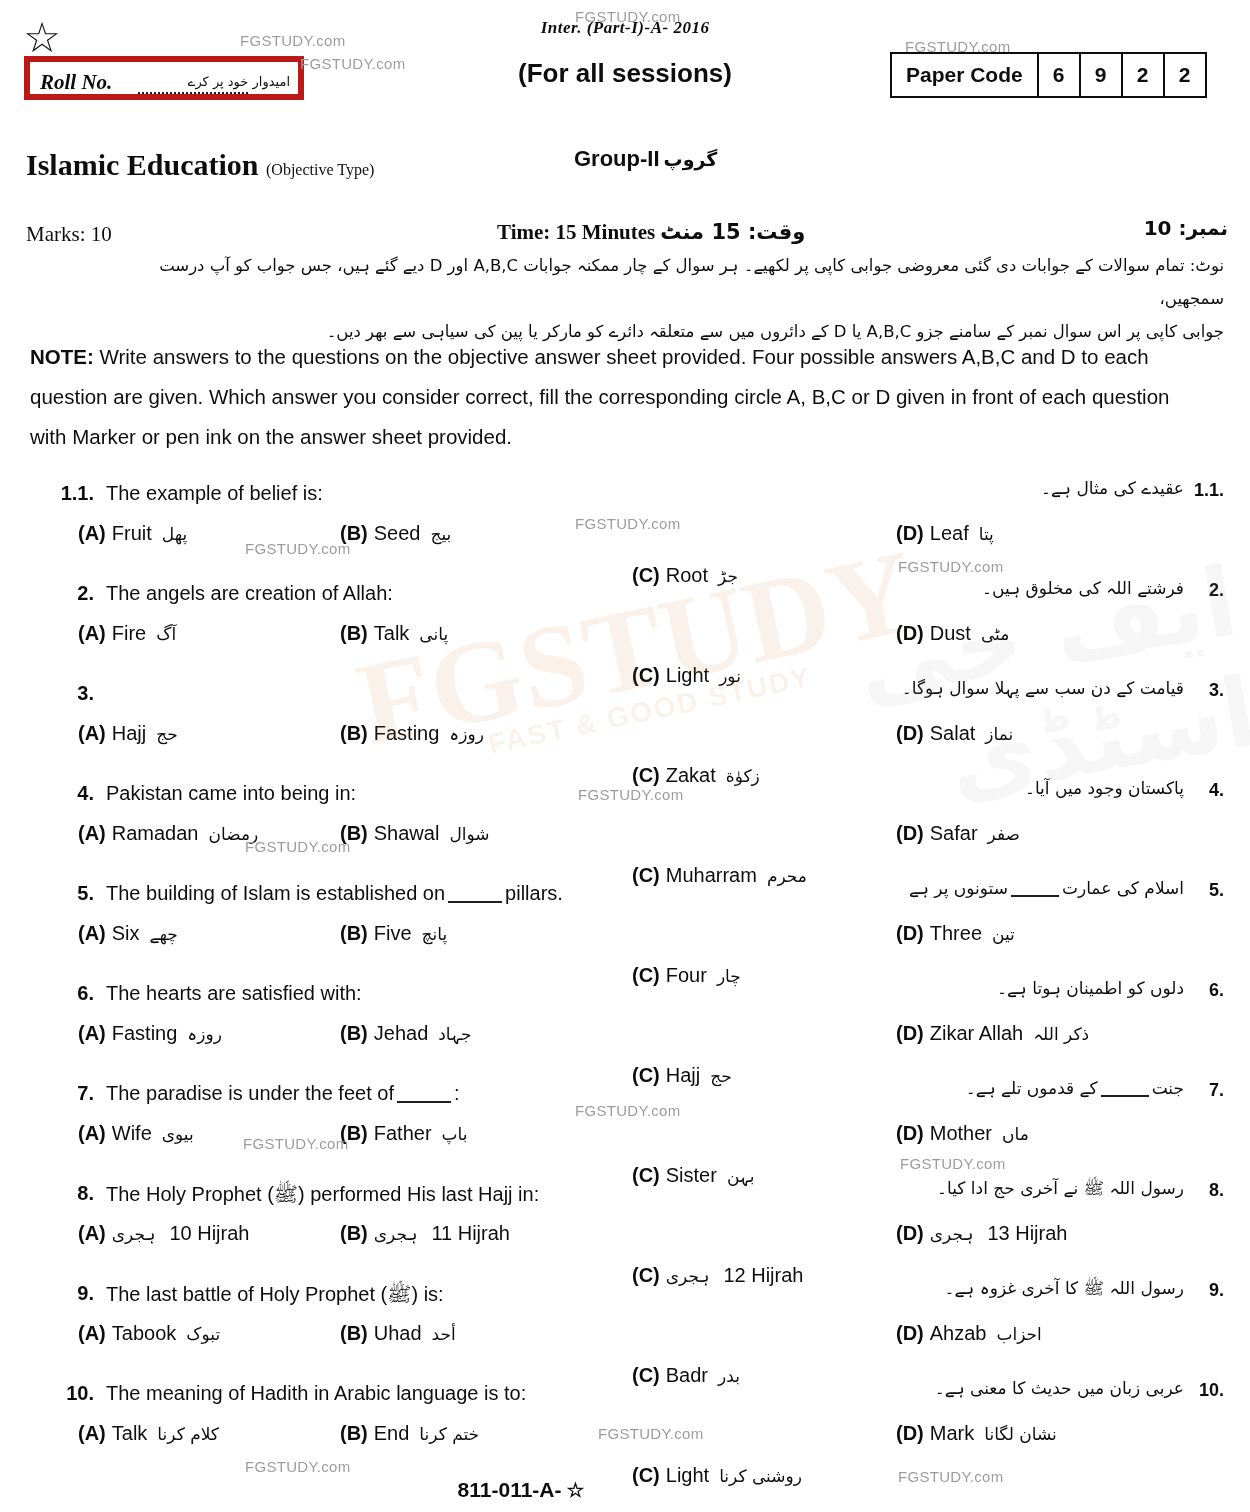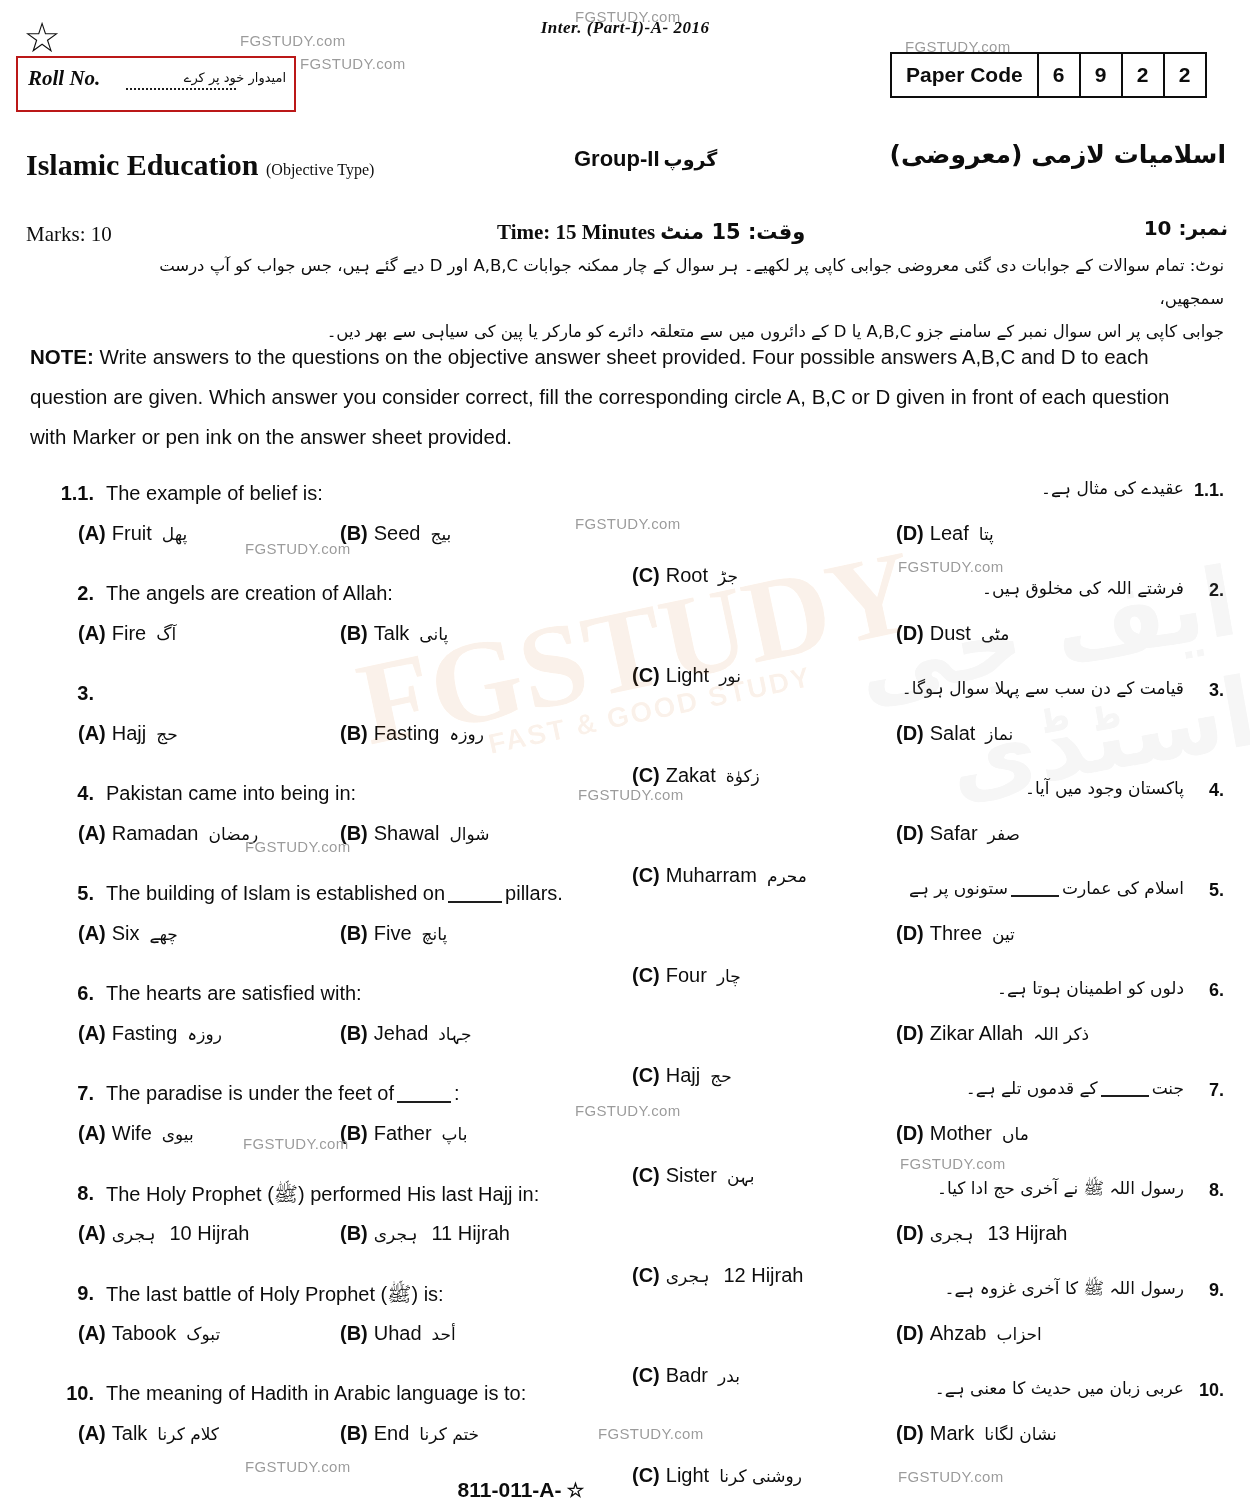--- a/index.html
+++ b/index.html
@@ -36,23 +36,23 @@
     position: absolute;
     left: 22px; top: 18px;
     width: 40px; height: 40px;
     line-height: 40px;
     font-size: 42px;
     color: #111;
     text-align: center;
   }
   .rollbox {
     position: absolute;
-    left: 16px; top: 56px;
-    width: 280px; height: 56px;
-    border: 2px solid #b91c1c;
+    left: 24px; top: 56px;
+    width: 280px; height: 44px;
+    border: 6px solid #b91c1c;
     box-sizing: border-box;
   }
   .rollbox .rl {
     position: absolute;
     left: 10px; top: 8px;
     font-size: 21px;
     font-weight: 700;
     font-style: italic;
     font-family: "Liberation Serif", serif;
     white-space: nowrap;
@@ -334,37 +334,37 @@
 
   <div class="hdr-star">☆</div>
 
   <div class="rollbox">
     <span class="rl">Roll No.</span>
     <span class="rline"></span>
     <span class="rurdu urdu">امیدوار خود پر کرے</span>
   </div>
 
   <div class="inter-line">Inter. (Part-I)-A- 2016</div>
+  <div class="sessions">(For all sessions)</div>
 
   <div class="codebox">
     <div class="clabel">Paper Code</div>
     <div class="cdig">6</div>
     <div class="cdig">9</div>
     <div class="cdig">2</div>
     <div class="cdig">2</div>
   </div>
 
   <div class="subject">
     <span>Islamic Education</span>
     <span class="objtype">(Objective Type)</span>
   </div>
   <div class="group">
     <span>Group-II</span><span class="gu urdu">گروپ</span>
   </div>
-  <div class="subject-ur urdu">اسلامیات لازمی (معروضی)</div>
 
   <div class="marks">Marks: 10</div>
   <div class="timing">
     <span>Time: 15 Minutes</span><span class="tu urdu">وقت: 15 منٹ</span>
   </div>
   <div class="marks-ur urdu">نمبر: 10</div>
 
   <div class="note-ur urdu">
     <div>نوٹ: تمام سوالات کے جوابات دی گئی معروضی جوابی کاپی پر لکھیے۔ ہر سوال کے چار ممکنہ جوابات A,B,C اور D دیے گئے ہیں، جس جواب کو آپ درست سمجھیں،</div>
     <div>جوابی کاپی پر اس سوال نمبر کے سامنے جزو A,B,C یا D کے دائروں میں سے متعلقہ دائرے کو مارکر یا پین کی سیاہی سے بھر دیں۔</div>

